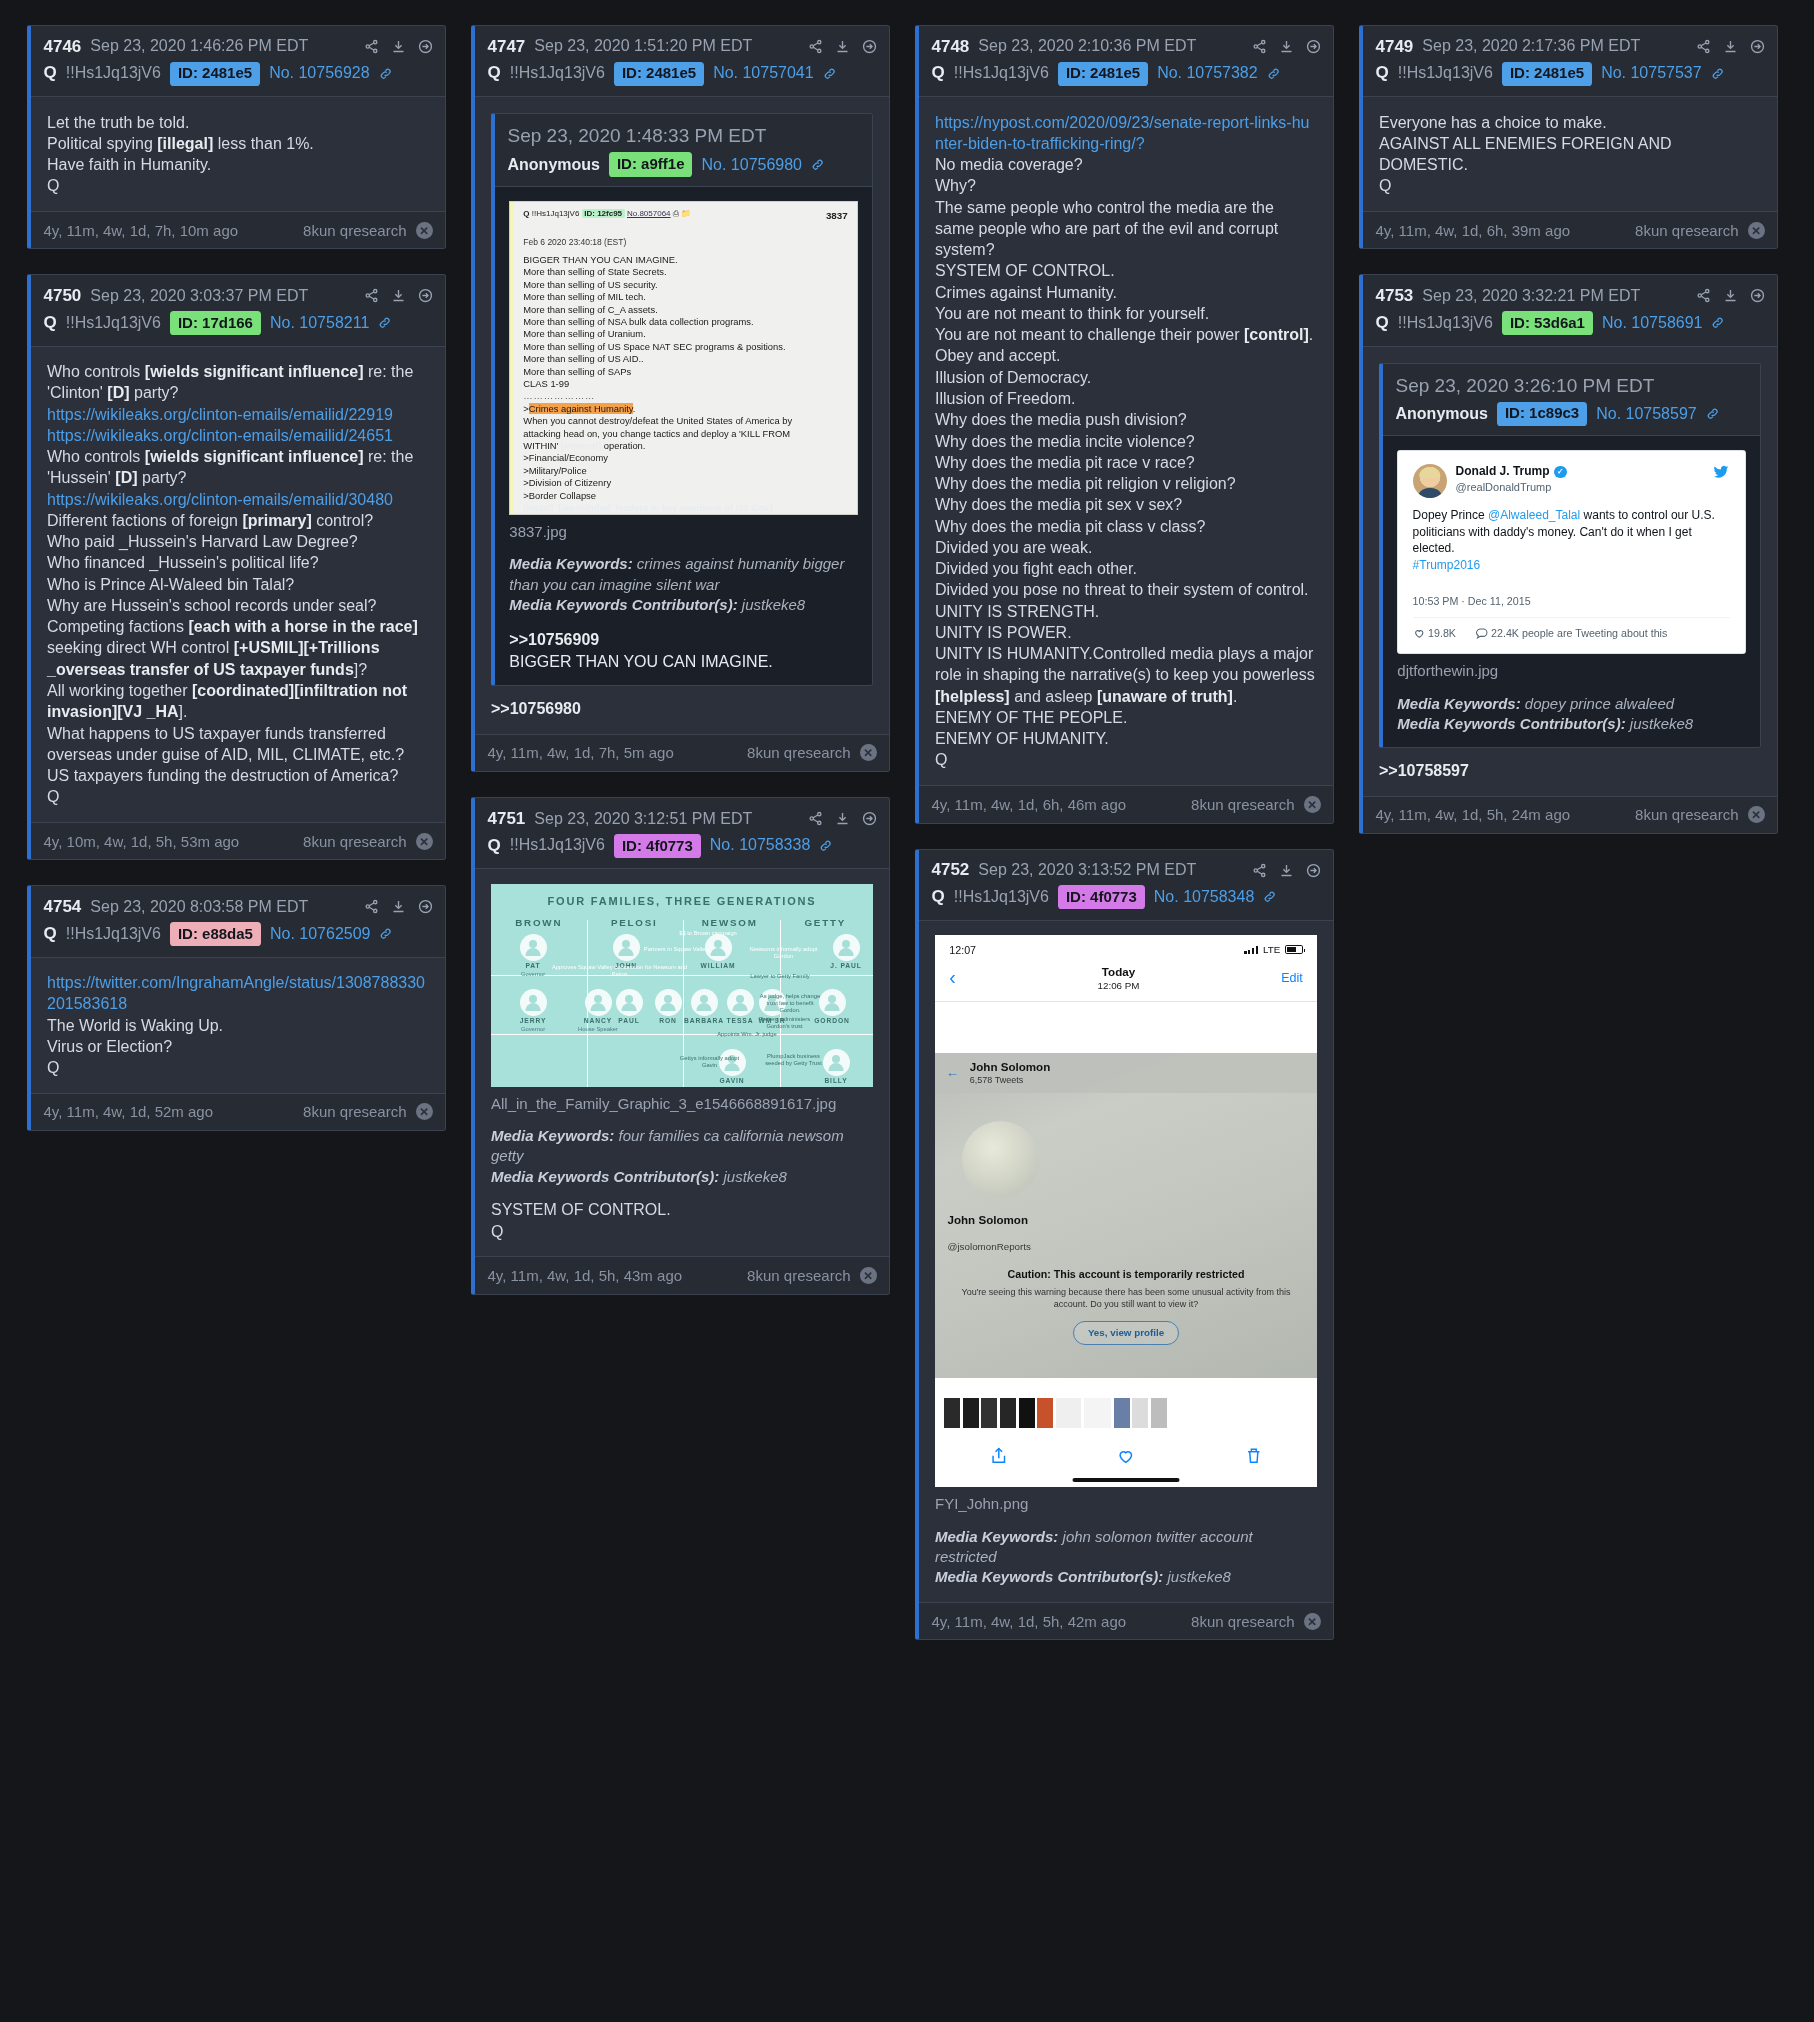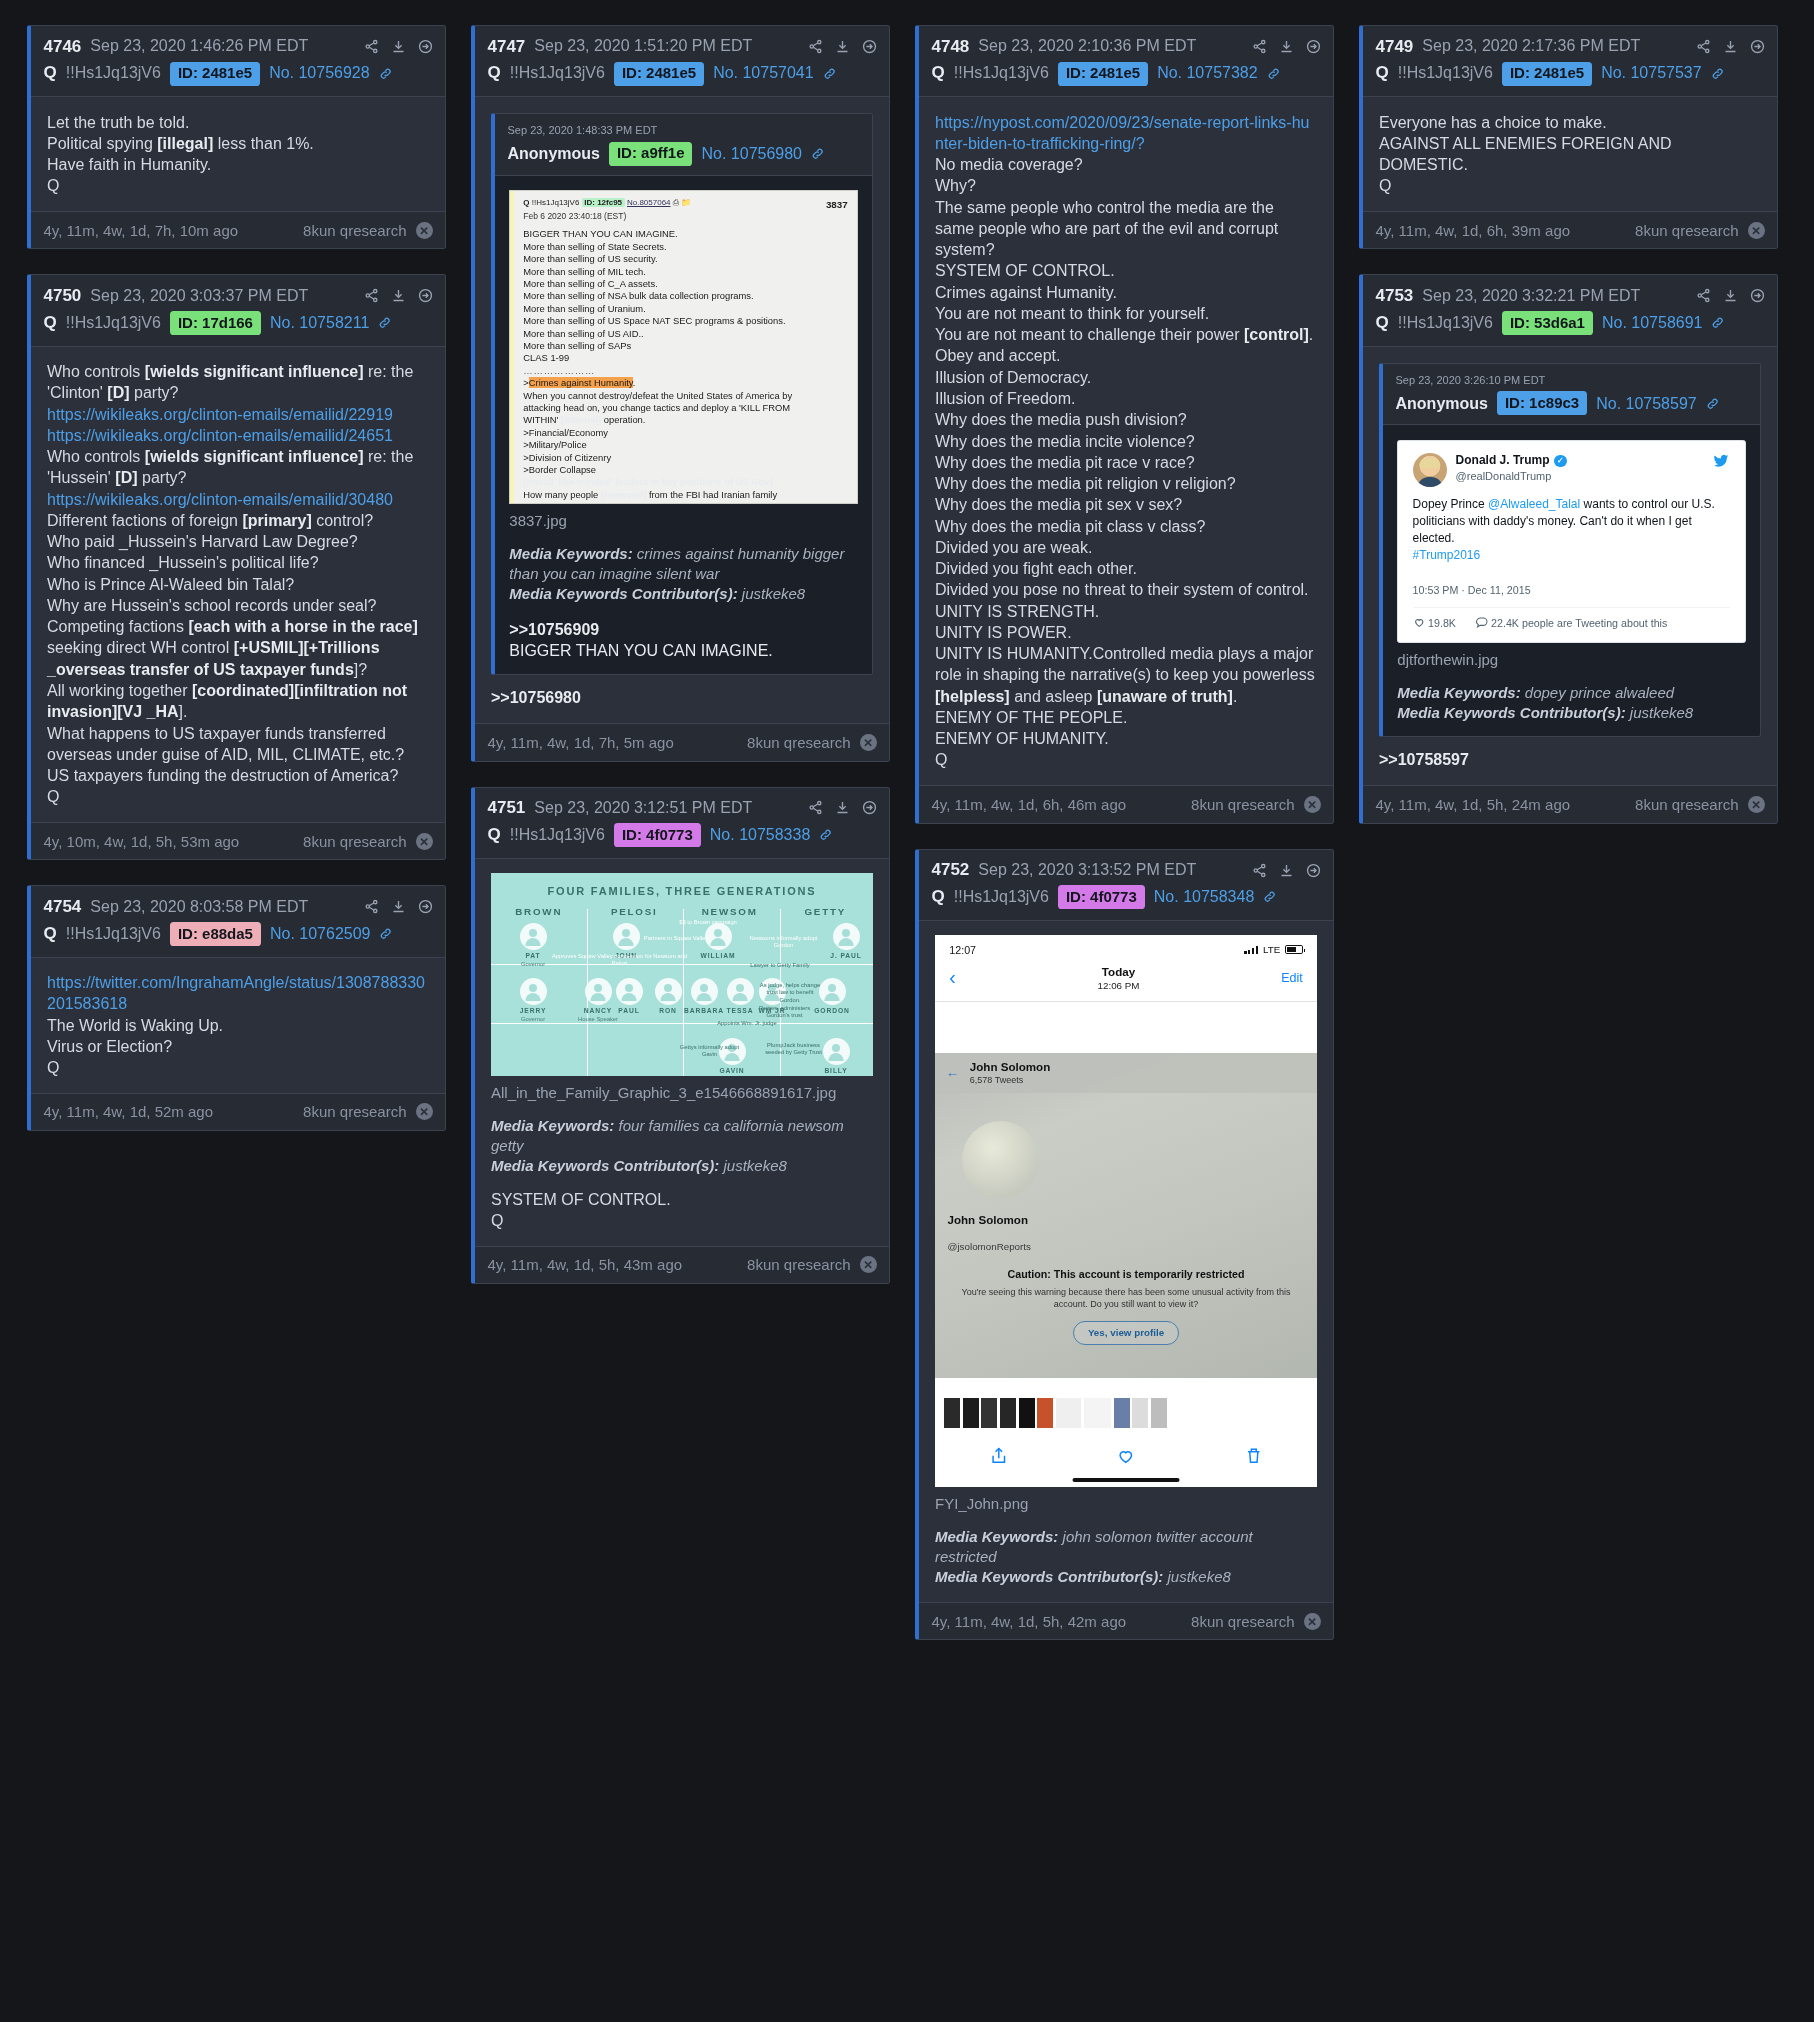--- a/index.html
+++ b/index.html
@@ -87,42 +87,42 @@
     background: #1b1f27;
     border: 0.9px solid #3b4250;
     border-left: 4.5px solid #2f6fd0;
     border-radius: 2.7px;
     margin: 1.8px 0 12.5px 0;
     overflow: hidden;
   }
   .quote-head {
     background: #262b34; padding: 9px 12.5px; border-bottom: 0.9px solid #3b4250;
   }
-  .q-date { font-size: 11px; color: #9aa2b1; }
+  .q-date { font-size: 19px; color: #9aa2b1; }
   .q-row2 { display:flex; align-items:center; gap:9px; margin-top:3.6px; }
   .q-anon { font-weight: bold; font-size: 16px; color: #e8ebf0; }
   .quote-body { padding: 14.3px 14.3px 12.5px 14.3px; font-size: 16px; line-height: 1.33; }
   .fname { font-size: 15px; color: #9aa2b1; margin-top: 7.1px; }
   .mk { font-style: italic; font-size: 15px; color: #aab2c0; margin-top: 12.5px; line-height:1.35; }
   .mk b { font-style: italic; font-weight: bold; color: #c8cfdb; }
   .reflink { font-weight: bold; color: #e8ebf0; margin-top: 14.3px; font-size: 16px; }
 
   
   .img8kun {
     background: #f0f0ee; border: 0.9px solid #cfcfc8;
     padding: 0; width: 100%; height: 314px; overflow: hidden;
     position: relative;
   }
   .img8kun .inner {
     border-left: 4.5px solid #f5f5b8; background: #f0f0ee;
     padding: 7.1px 9px; height: 100%;
     font-family: "Liberation Sans", sans-serif;
     font-size: 9.4px; color: #1a1a1a; line-height: 1.32;
   }
-  .k-meta { font-size: 8px; color: #222; margin-bottom: 2px; }
+  .k-meta { font-size: 8px; color: #222; margin-bottom: 17px; }
   .k-meta .kid { background:#b8f0c8; border-radius:1.8px; padding:0 2.7px; font-weight:bold; }
   .k-meta .kno { color:#34345c; text-decoration: underline; }
   .k-meta .qb { font-weight:bold; }
   .k-sub { font-size: 8.5px; color:#333; margin-bottom: 6.2px; }
   .k-ln { white-space: pre-wrap; }
   .k-hl { background: #f5a04a; }
   .k-3837 { position:absolute; right:9px; top:7.1px; font-weight:bold; font-size:9.8px; color:#222; }
   .k-dots { letter-spacing:0.9px; color:#555; }
 
   

